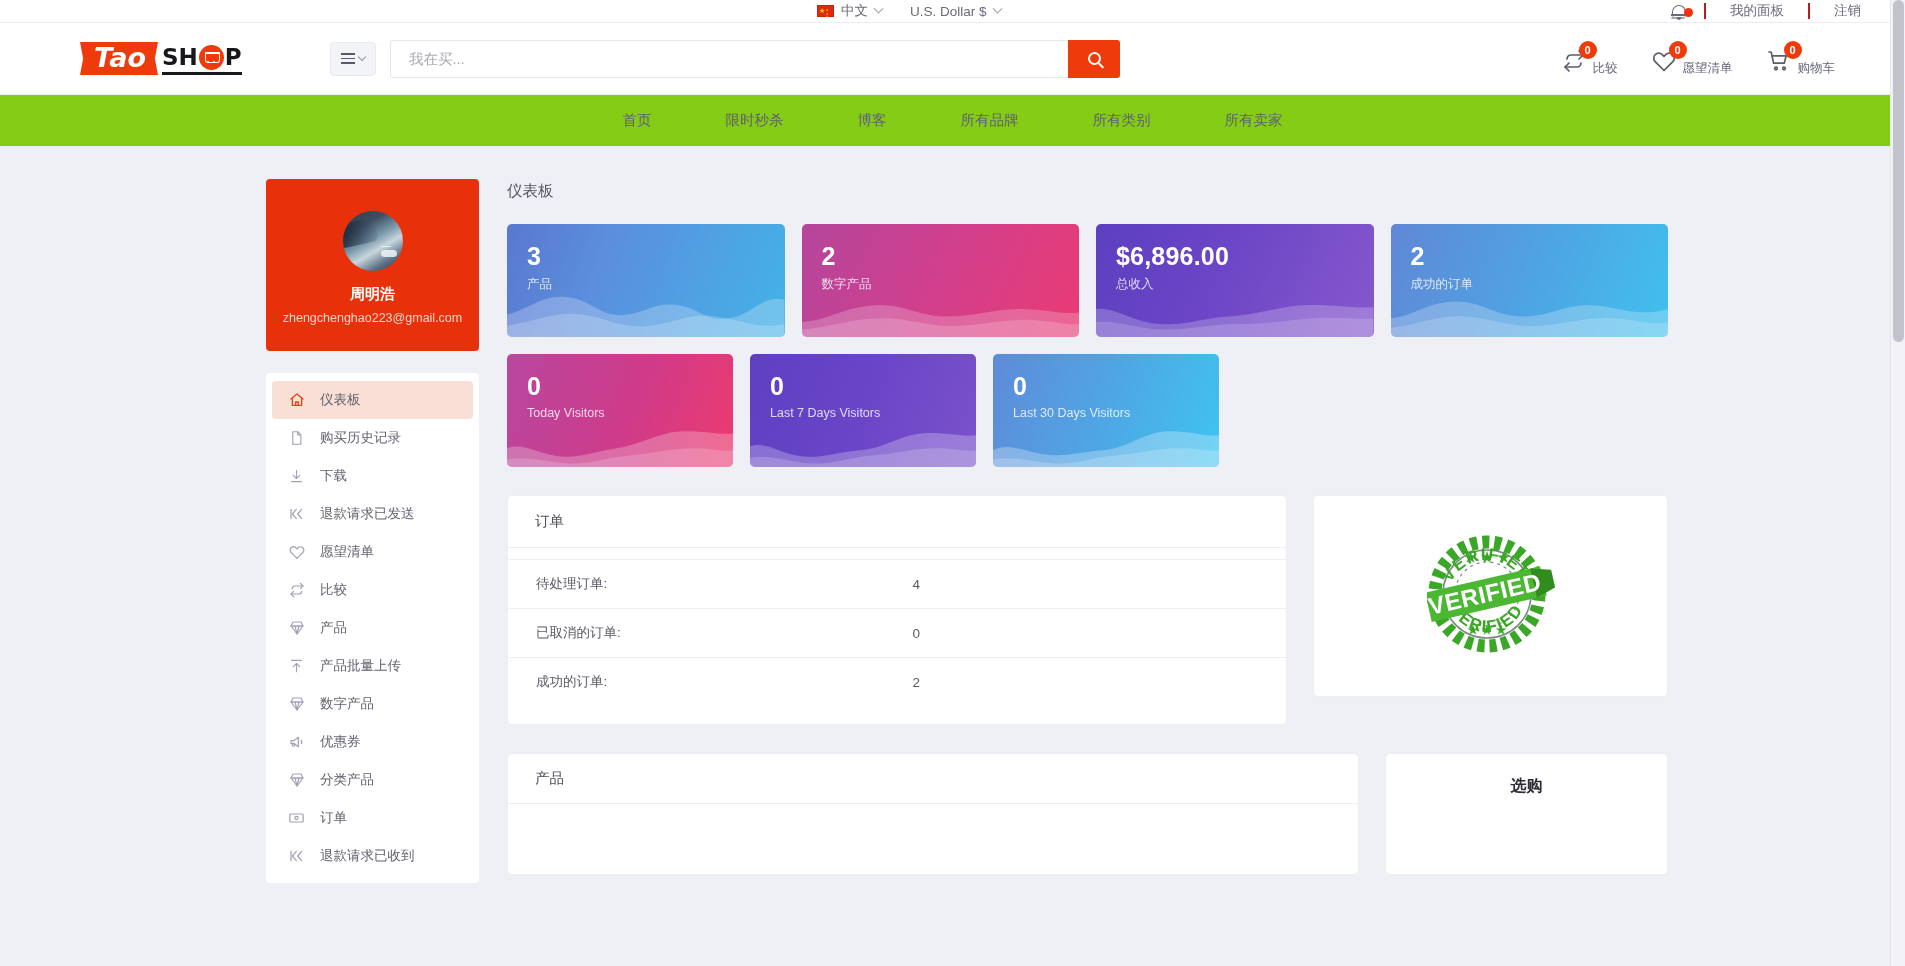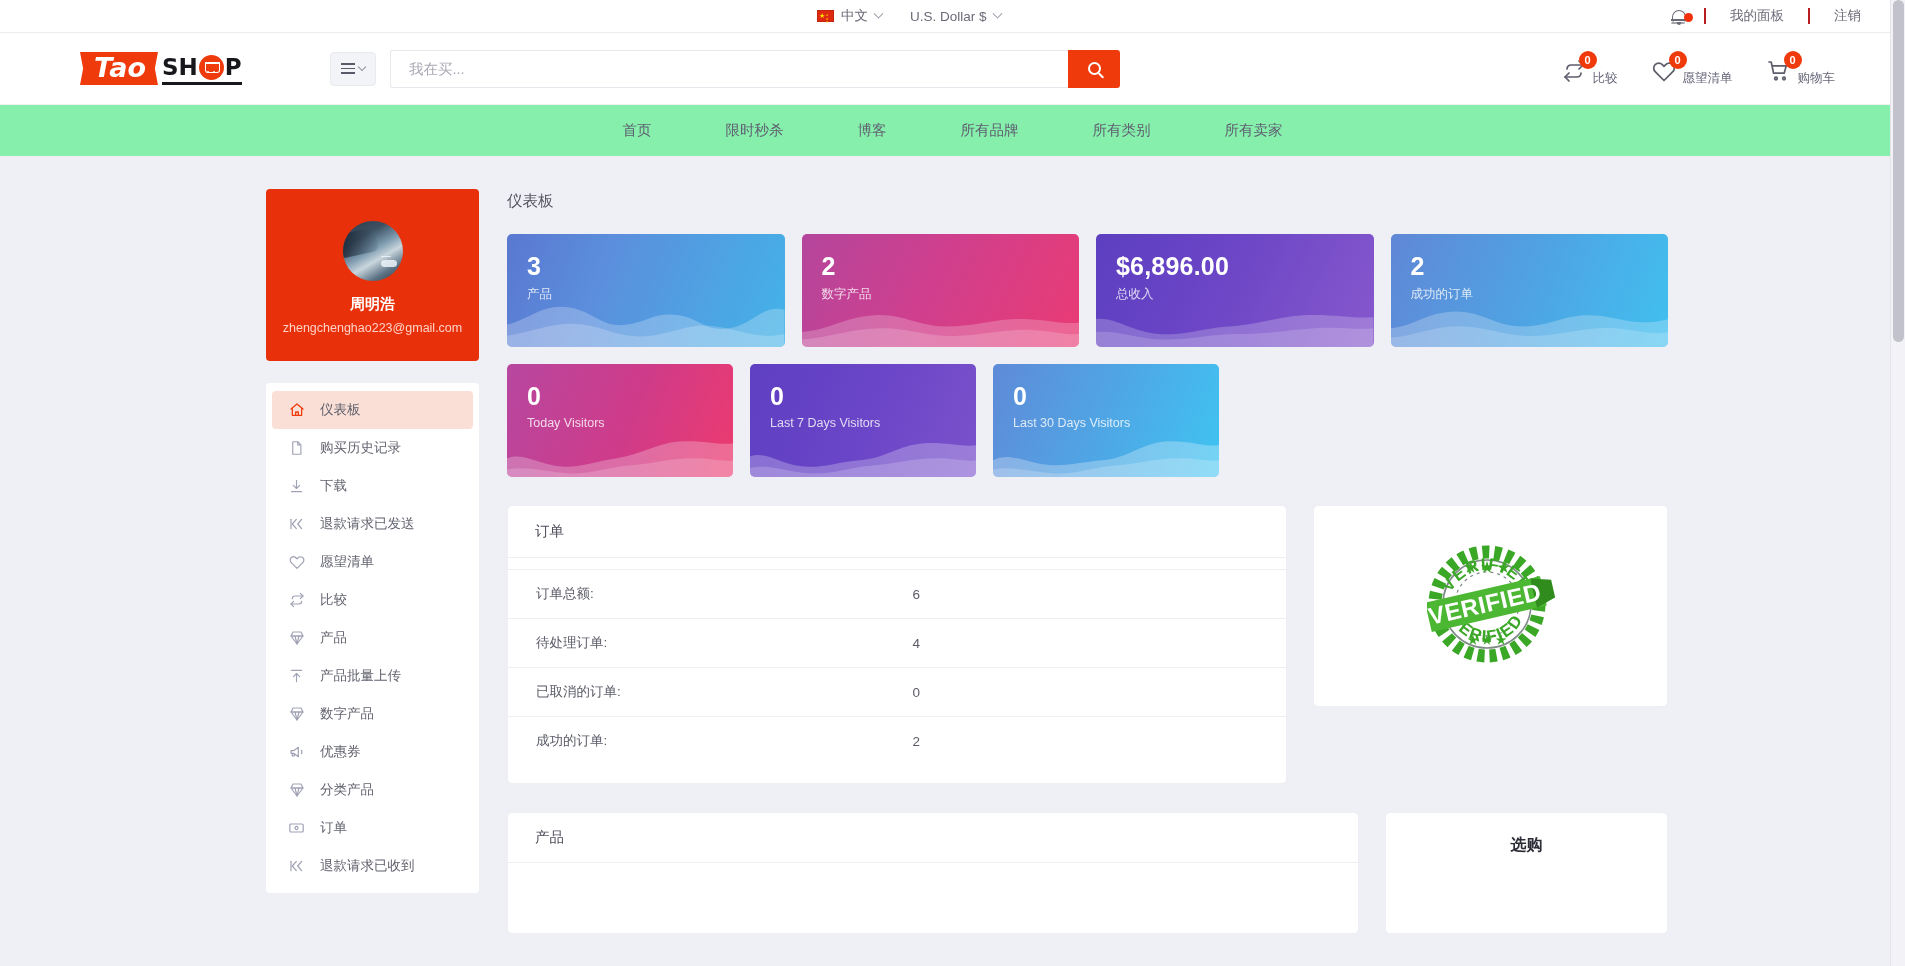--- a/index.html
+++ b/index.html
@@ -15,21 +15,21 @@
 
   .page-scroll {
     width: 1905px;
     height: 966px;
     overflow: hidden;
     position: relative;
   }
 
   
   .topbar {
-    height: 33px;
+    height: 23px;
     background: #ffffff;
     border-bottom: 1px solid #ececf1;
     display: flex;
     align-items: center;
     padding: 0 20px;
   }
   .topbar-left { display: flex; align-items: center; }
   .topbar-right { margin-left: auto; display: flex; align-items: center; height: 33px; }
 
   .lang-item {
@@ -296,21 +296,21 @@
     color: #fff;
     border-radius: 50%;
     font-size: 11px;
     font-weight: bold;
     display: flex; align-items: center; justify-content: center;
     z-index: 3;
   }
 
   
   .nav {
-    background: #86efac;
+    background: #84cc16;
     height: 52px;
     display: flex;
     align-items: center;
     justify-content: center;
     gap: 12px;
     border-bottom: 1px solid #edeef3;
   }
   .nav a {
     font-size: 14.5px;
     color: #5f6070;
@@ -865,24 +865,20 @@
               </svg>
           </div>
         </div>
       </div>
 
       <div class="panel-row">
         <div class="panel panel-orders">
           <div class="panel-head">订单</div>
           <table class="orders-table">
             <tbody>
-                <tr>
-              <td class="lbl">订单总额:</td>
-              <td class="val">6</td>
-            </tr>
             <tr>
               <td class="lbl">待处理订单:</td>
               <td class="val">4</td>
             </tr>
             <tr>
               <td class="lbl">已取消的订单:</td>
               <td class="val">0</td>
             </tr>
             <tr>
               <td class="lbl">成功的订单:</td>

